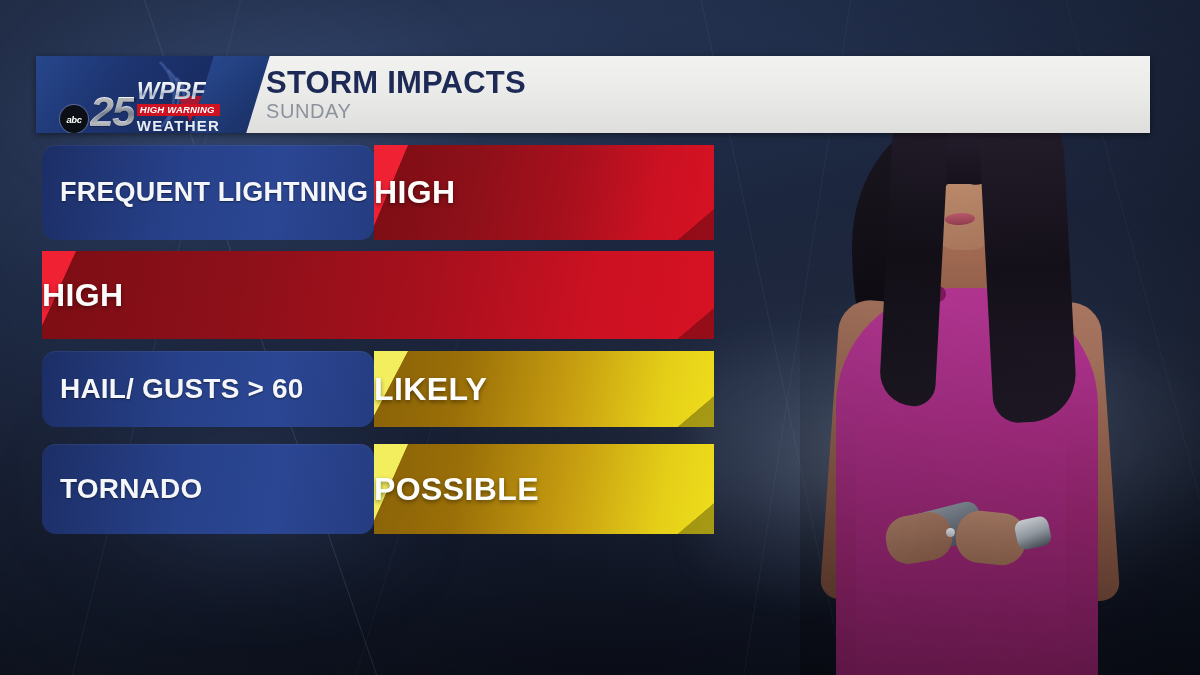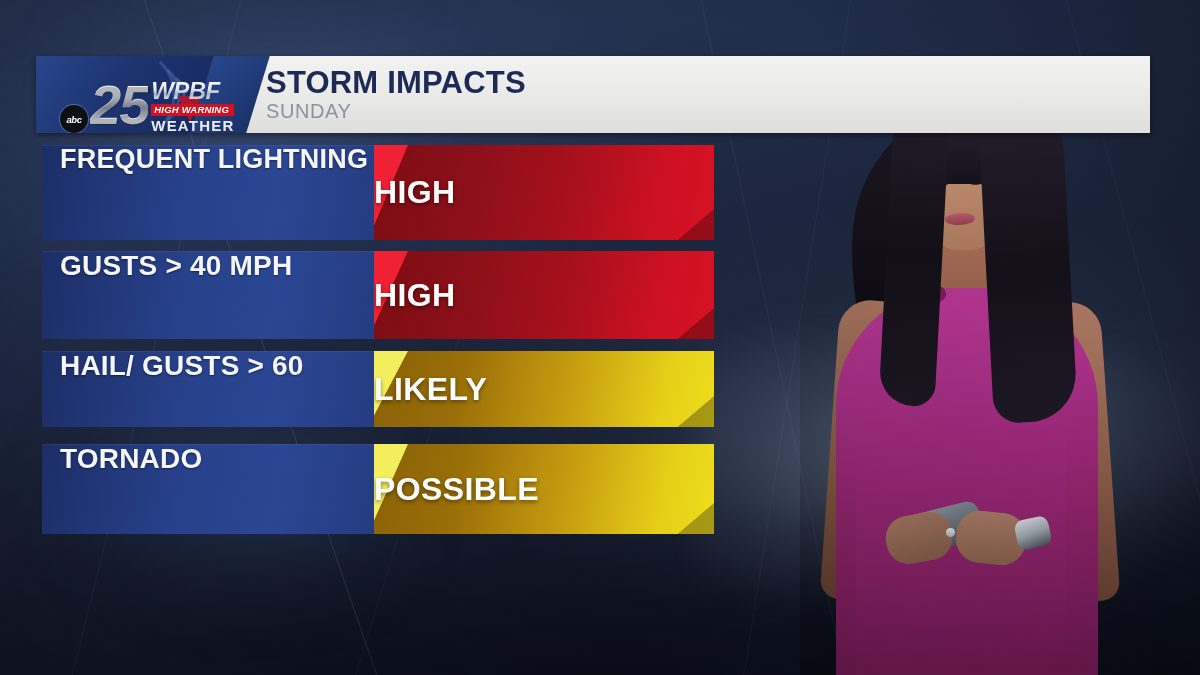--- a/index.html
+++ b/index.html
@@ -68,21 +68,21 @@
     position:absolute; right:6px; top:50%; transform:translateY(-50%);
     width:78px; height:78px; z-index:3; opacity:.85;
   }
   .abc-badge {
     width:28px; height:28px; border-radius:50%;
     background:#0c0f16; display:flex; align-items:center; justify-content:center;
     font-size:9.5px; font-style:italic; font-weight:700; color:#fff; letter-spacing:-0.4px;
     z-index:4; flex:0 0 auto; box-shadow:0 0 0 1px rgba(255,255,255,0.25);
   }
   .num25 {
-    z-index:4; font-size:56px; font-weight:700; font-style:italic; letter-spacing:-2px;
+    z-index:4; font-size:43px; font-weight:700; font-style:italic; letter-spacing:-2px;
     background:linear-gradient(180deg,#ffffff 0%,#e3e8f0 38%,#9daabd 55%,#f2f5f9 78%,#c3ccda 100%);
     -webkit-background-clip:text; background-clip:text; color:transparent;
     margin-left:2px; line-height:1; text-shadow:0 1px 0 rgba(0,0,0,.25);
   }
   .logo-words { z-index:4; margin-left:3px; line-height:1; }
   .w-wpbf {
     font-size:24px; font-weight:700; font-style:italic; letter-spacing:-0.6px;
     background:linear-gradient(180deg,#ffffff 0%,#dfe5ee 45%,#a8b4c6 62%,#eef1f6 100%);
     -webkit-background-clip:text; background-clip:text; color:transparent;
     display:block;
@@ -109,22 +109,23 @@
   .rows { position:absolute; left:42px; top:145px; width:672px; }
   .impact-row { position:relative; display:flex; height:95px; margin-bottom:12px; }
   .impact-row.r2 { height:88px; }
   .impact-row.r3 { height:76px; margin-bottom:17px; }
   .impact-row.r4 { height:90px; margin-bottom:0; }
   .impact-row.r1 { margin-bottom:11px; }
 
   .row-label {
     flex:0 0 332px; width:332px;
     background:linear-gradient(100deg,#1c2e66 0%,#27418a 42%,#2b4693 70%,#253c80 100%);
-    display:flex; align-items:flex-start; padding-left:18px;
+    display:flex; align-items:center; padding-left:18px;
     box-shadow:inset 0 1px 0 rgba(255,255,255,0.06);
+    border-radius:14px;
   }
   .row-label span {
     color:#f4f6fa; font-size:28px; font-weight:700; line-height:1.08; letter-spacing:0.2px;
     text-shadow:0 1px 2px rgba(0,0,0,0.45);
   }
   .impact-row.r1 .row-label span { font-size:27px; }
 
   .row-value {
     position:relative; flex:1; display:flex; align-items:center; justify-content:flex-start;
     overflow:hidden;
@@ -338,23 +339,20 @@
     <div class="row-label">
       <span>FREQUENT LIGHTNING</span>
     </div>
     <div class="row-value sev-high">
       <span>HIGH</span>
       <div class="corner-notch"></div>
     </div>
   </div>
 
   <div class="impact-row r2">
-    <div class="row-label">
-      <span>GUSTS &gt; 40 MPH</span>
-    </div>
     <div class="row-value sev-high">
       <span>HIGH</span>
       <div class="corner-notch"></div>
     </div>
   </div>
 
   <div class="impact-row r3">
     <div class="row-label">
       <span>HAIL/ GUSTS &gt; 60</span>
     </div>

